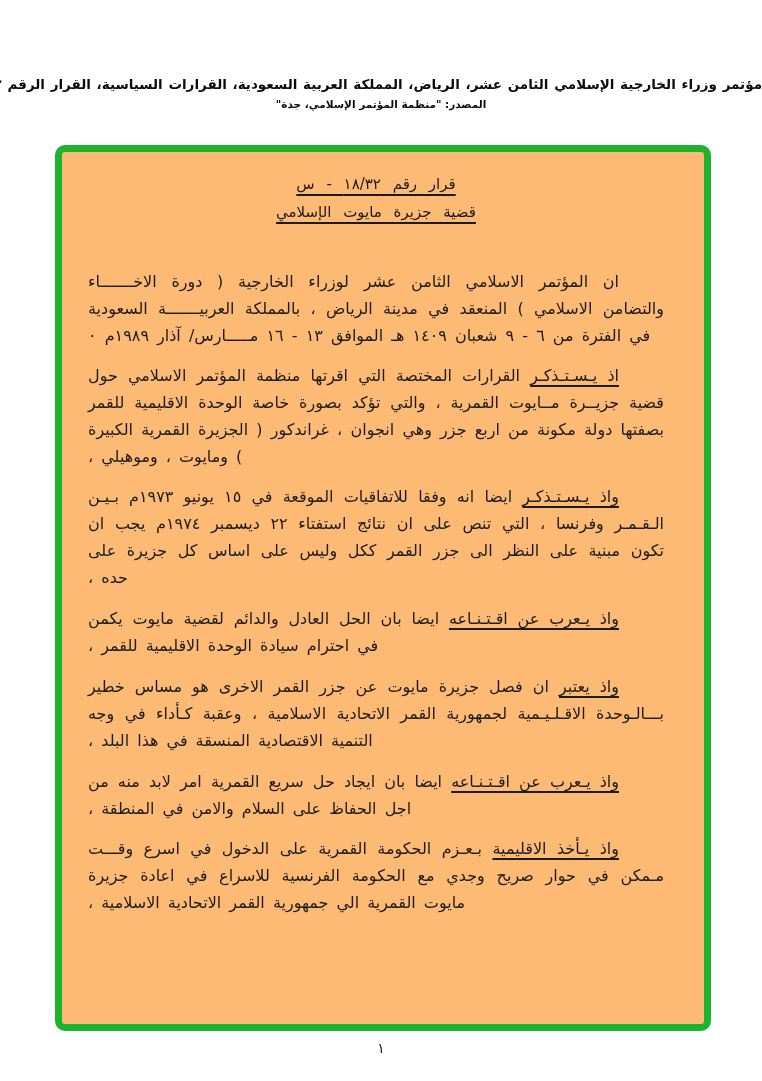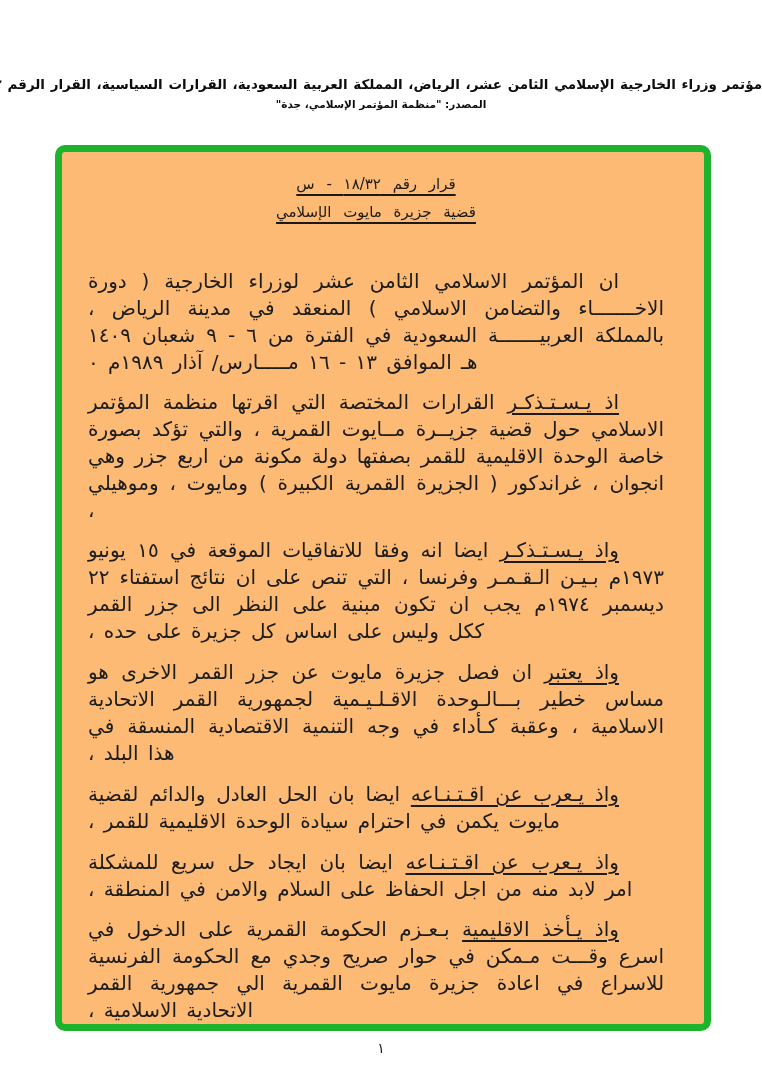--- a/index.html
+++ b/index.html
@@ -38,21 +38,21 @@
   .t-line {
     font-size:15px; line-height:28px;
     letter-spacing:0.5px; word-spacing:7px;
     text-decoration:underline;
     text-underline-offset:5px;
     text-decoration-thickness:1.5px;
     color:#1a1a1a;
   }
   .body-text { margin-top:42px; }
   .para {
-    font-size:20px; line-height:27px;
+    font-size:16px; line-height:27px;
     text-align:justify; text-align-last:left;
     text-indent:45px;
     word-spacing:3px;
     margin-bottom:13px;
     color:#1c1c1c;
   }
   .para.p4, .para.p5, .para.p6 { margin-top:14px; }
   .lead {
     text-decoration:underline;
     text-underline-offset:4px;
@@ -82,25 +82,25 @@
     </div>
 
     <div class="body-text">
 
       <p class="para p1"><span class="lead"></span><span>ان المؤتمر الاسلامي الثامن عشر لوزراء الخارجية ( دورة الاخـــــــاء والتضامن الاسلامي ) المنعقد في مدينة الرياض ، بالمملكة العربيـــــــة السعودية في الفترة من ٦ - ٩ شعبان ١٤٠٩ هـ الموافق ١٣ - ١٦ مـــــارس/ آذار ١٩٨٩م ٠</span></p>
 
       <p class="para p2"><span class="lead">اذ يـسـتـذكـر</span><span> القرارات المختصة التي اقرتها منظمة المؤتمر الاسلامي حول قضية جزيــرة مــايوت القمرية ، والتي تؤكد بصورة خاصة الوحدة الاقليمية للقمر بصفتها دولة مكونة من اربع جزر وهي انجوان ، غراندكور ( الجزيرة القمرية الكبيرة ) ومايوت ، وموهيلي ،</span></p>
 
       <p class="para p3"><span class="lead">واذ يـسـتـذكـر</span><span> ايضا انه وفقا للاتفاقيات الموقعة في ١٥ يونيو ١٩٧٣م بـيـن الـقـمـر وفرنسا ، التي تنص على ان نتائج استفتاء ٢٢ ديسمبر ١٩٧٤م يجب ان تكون مبنية على النظر الى جزر القمر ككل وليس على اساس كل جزيرة على حده ،</span></p>
 
+      <p class="para p5"><span class="lead">واذ يـعرب عن اقـتـنـاعه</span><span> ايضا بان الحل العادل والدائم لقضية مايوت يكمن في احترام سيادة الوحدة الاقليمية للقمر ،</span></p>
+
       <p class="para p4"><span class="lead">واذ يعتبر</span><span> ان فصل جزيرة مايوت عن جزر القمر الاخرى هو مساس خطير بـــالـوحدة الاقـلـيـمية لجمهورية القمر الاتحادية الاسلامية ، وعقبة كـأداء في وجه التنمية الاقتصادية المنسقة في هذا البلد ،</span></p>
 
-      <p class="para p5"><span class="lead">واذ يـعرب عن اقـتـنـاعه</span><span> ايضا بان الحل العادل والدائم لقضية مايوت يكمن في احترام سيادة الوحدة الاقليمية للقمر ،</span></p>
-
-      <p class="para p6"><span class="lead">واذ يـعرب عن اقـتـنـاعه</span><span> ايضا بان ايجاد حل سريع للمشكلة امر لابد منه من اجل الحفاظ على السلام والامن في المنطقة ،</span></p>
+      <p class="para p6"><span class="lead">واذ يـعرب عن اقـتـنـاعه</span><span> ايضا بان ايجاد حل سريع القمرية امر لابد منه من اجل الحفاظ على السلام والامن في المنطقة ،</span></p>
 
       <p class="para p7"><span class="lead">واذ يـأخذ الاقليمية</span><span> بـعـزم الحكومة القمرية على الدخول في اسرع وقـــت مـمكن في حوار صريح وجدي مع الحكومة الفرنسية للاسراع في اعادة جزيرة مايوت القمرية الي جمهورية القمر الاتحادية الاسلامية ،</span></p>
 
     </div>
   </div>
 
   <div class="page-number">١</div>
 
 </div>
 

